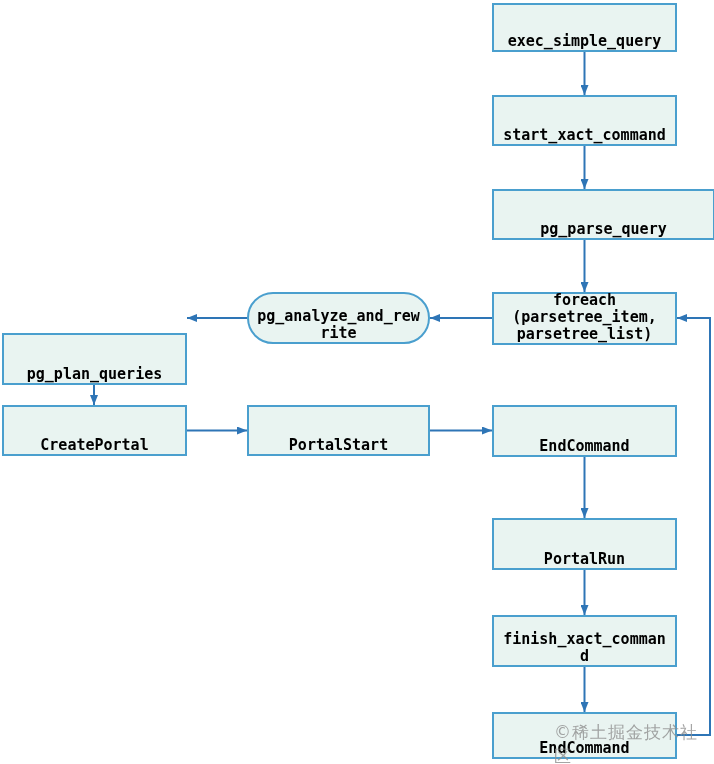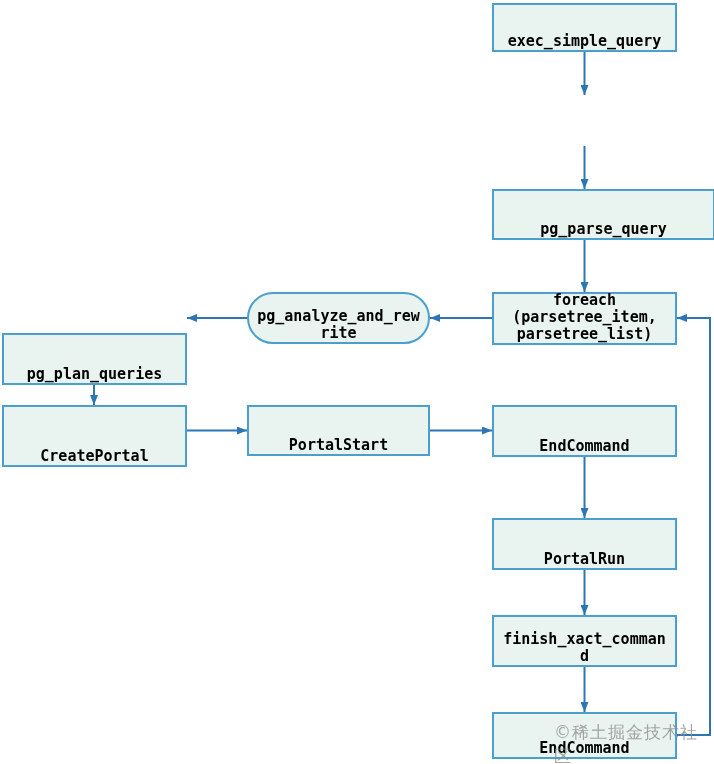--- a/index.html
+++ b/index.html
@@ -60,21 +60,21 @@
     letter-spacing: 1px;
     pointer-events: none;
   }
   
   #n-exec   { left: 492px; top: 3px;   width: 185px; height: 49px; }
   #n-start  { left: 492px; top: 95px;  width: 185px; height: 51px; }
   #n-parse  { left: 492px; top: 189px; width: 223px; height: 51px; }
   #n-foreach{ left: 492px; top: 292px; width: 185px; height: 53px; }
   #n-analyze{ left: 247px; top: 292px; width: 183px; height: 52px; border-radius: 26px; }
   #n-plan   { left: 2px;   top: 292px; width: 185px; height: 52px; margin-top: 41px; }
-  #n-create { left: 2px;   top: 405px; width: 185px; height: 62px; }
+  #n-create { left: 2px;   top: 405px; width: 185px; height: 51px; }
   #n-pstart { left: 247px; top: 405px; width: 183px; height: 51px; }
   #n-prun   { left: 492px; top: 405px; width: 185px; height: 52px; }
   #n-pdrop  { left: 492px; top: 518px; width: 185px; height: 52px; }
   #n-finish { left: 492px; top: 615px; width: 185px; height: 52px; }
   #n-end    { left: 492px; top: 712px; width: 185px; height: 47px; }
 </style>
 </head>
 <body>
 
 <div class="canvas">
@@ -94,20 +94,23 @@
     <line class="edge" x1="187" y1="430.5" x2="247" y2="430.5" marker-end="url(#arrow)"></line>
     <line class="edge" x1="430" y1="430.5" x2="492" y2="430.5" marker-end="url(#arrow)"></line>
     <line class="edge" x1="584.5" y1="457" x2="584.5" y2="518" marker-end="url(#arrow)"></line>
     <line class="edge" x1="584.5" y1="570" x2="584.5" y2="615" marker-end="url(#arrow)"></line>
     <line class="edge" x1="584.5" y1="667" x2="584.5" y2="712" marker-end="url(#arrow)"></line>
     <path class="edge" d="M677,735 L710,735 L710,318 L677,318" marker-end="url(#arrow)"></path>
   </svg>
 
   <div class="node" id="n-exec">
     <span class="label">exec_simple_query</span>
+  </div>
+  <div class="node" id="n-start">
+    <span class="label">start_xact_command</span>
   </div>
   <div class="node" id="n-parse">
     <span class="label">pg_parse_query</span>
   </div>
   <div class="node" id="n-foreach">
     <span class="label">foreach
 (parsetree_item,
 parsetree_list)</span>
   </div>
   <div class="node" id="n-analyze">

